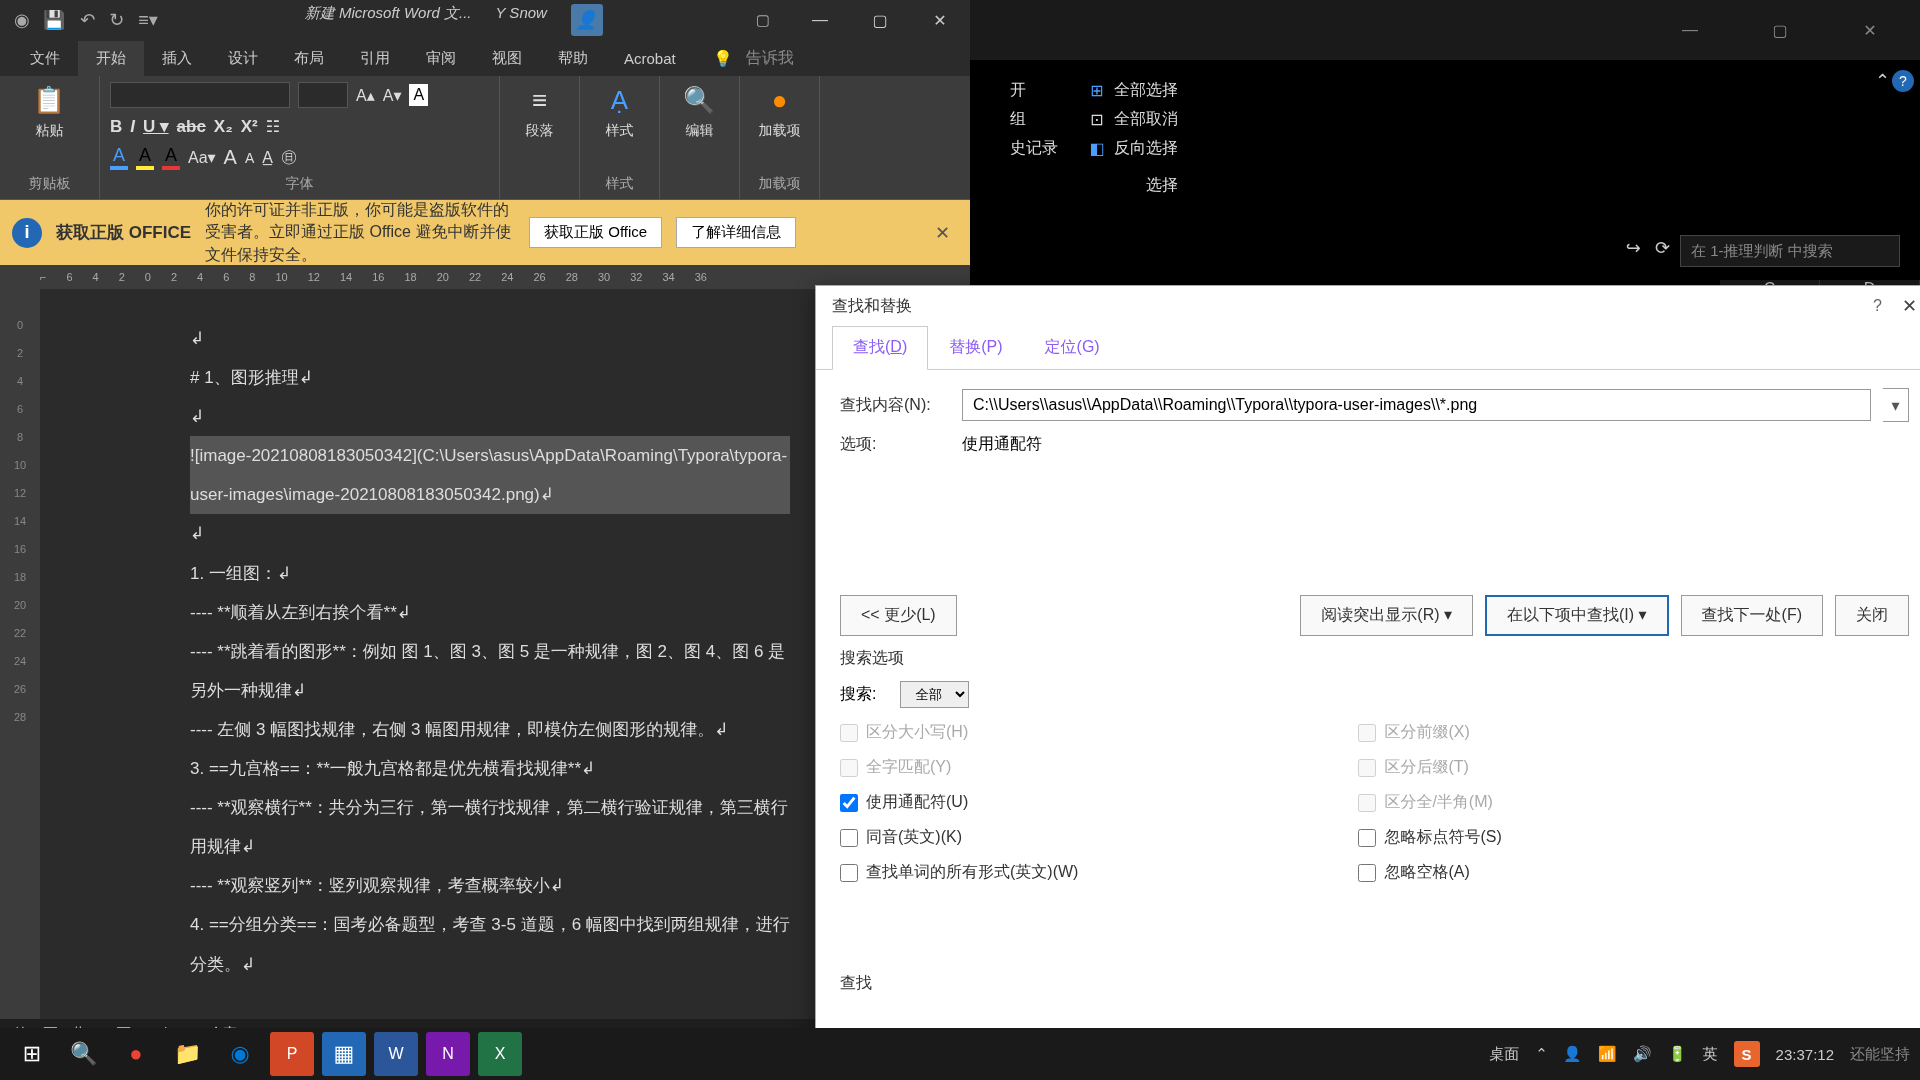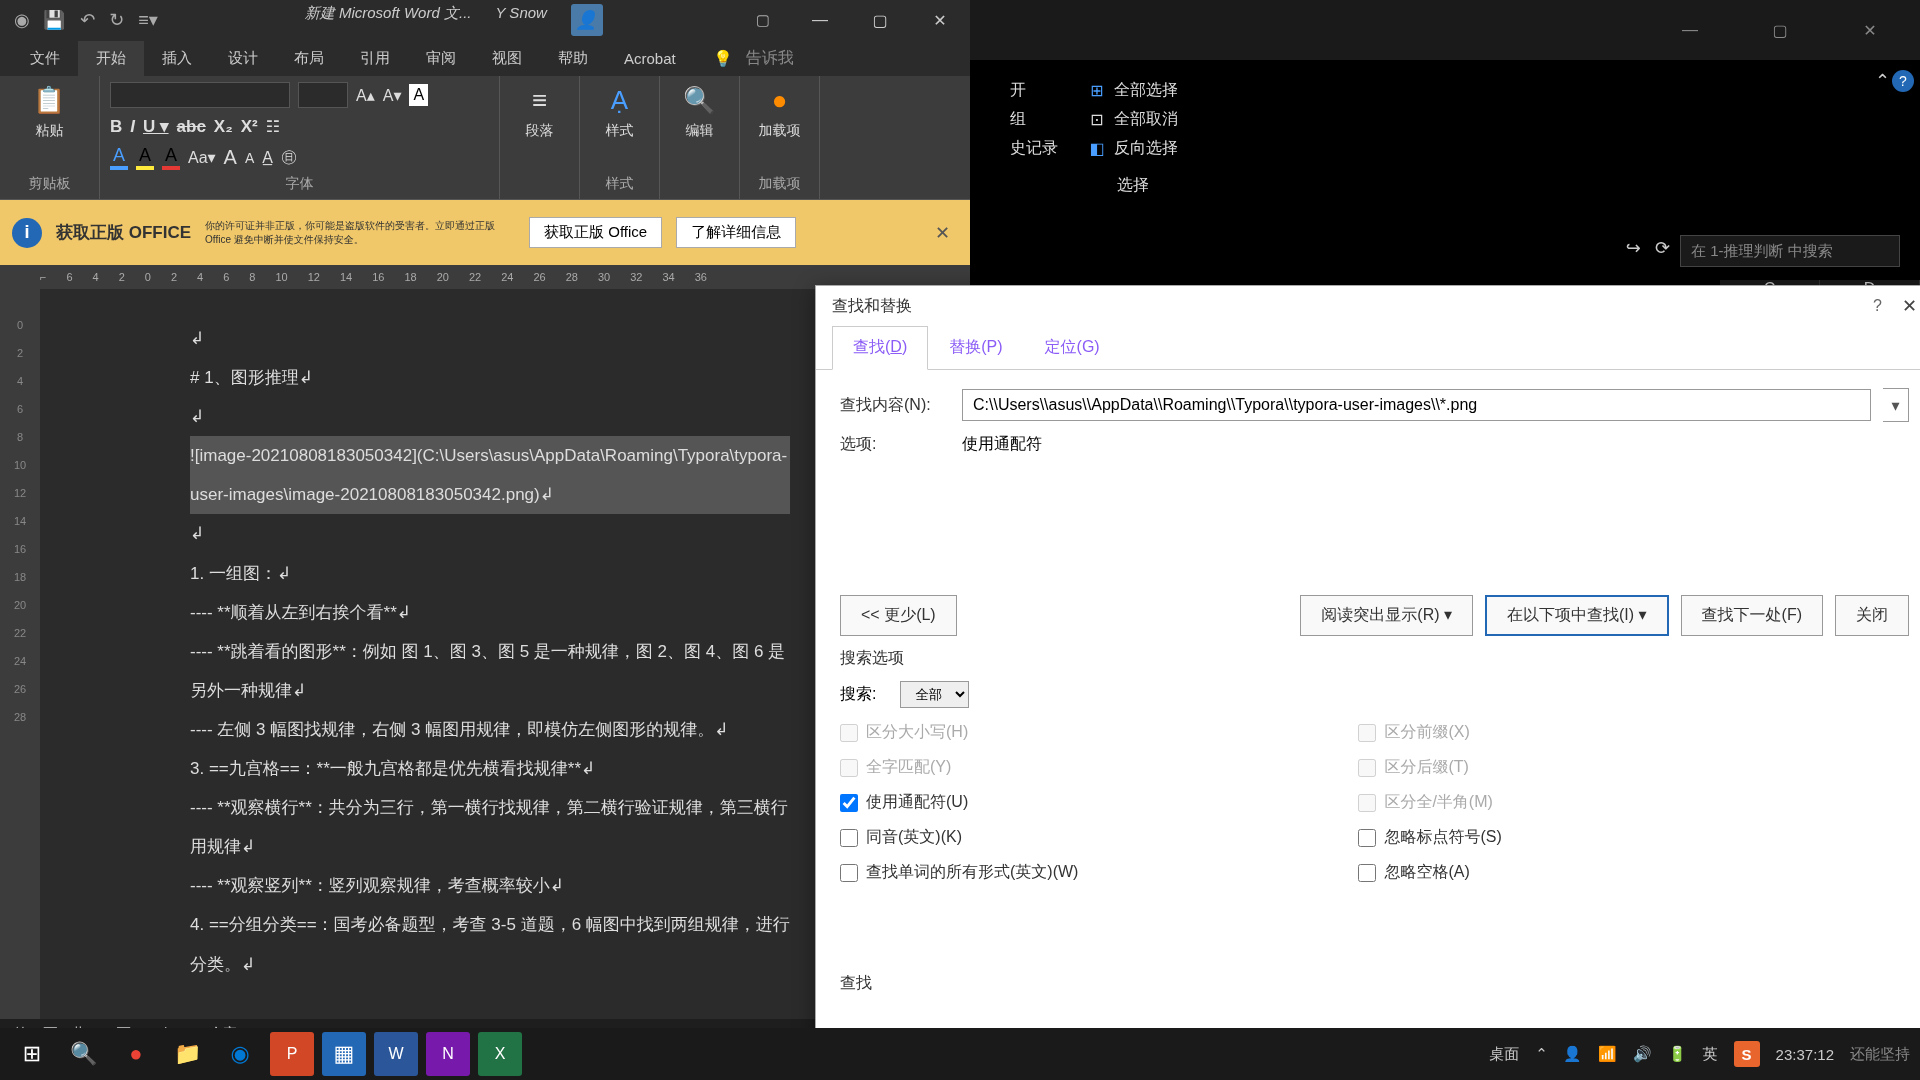--- a/index.html
+++ b/index.html
@@ -28,21 +28,21 @@
 .sizebox{background:#2b2b2b;border:1px solid #555;width:50px;height:26px;}
 .fmtbtn{color:#ddd;font-size:17px;font-weight:bold;}
 .fmtbtn.italic{font-style:italic;}
 .fmtbtn.under{text-decoration:underline;}
 .colorbtn{display:inline-flex;flex-direction:column;align-items:center;}
 .colorbar{width:18px;height:4px;}
 .collapse{position:absolute;right:4px;bottom:4px;color:#aaa;font-size:14px;}
 .notice{height:65px;background:#f0c869;display:flex;align-items:center;padding:0 12px;gap:14px;font-size:15px;color:#333;}
 .notice-icon{width:30px;height:30px;border-radius:50%;background:#2268b5;color:#fff;display:flex;align-items:center;justify-content:center;font-size:18px;font-weight:bold;}
 .notice-title{font-size:17px;font-weight:bold;}
-.notice-text{font-size:10px;line-height:1.4;max-width:310px;}
+.notice-text{font-size:16px;line-height:1.4;max-width:310px;}
 .notice-btn{background:#fff;border:1px solid #aaa;padding:5px 14px;font-size:15px;}
 .notice-close{color:#555;font-size:18px;margin-left:auto;margin-right:8px;}
 .ruler{height:24px;background:#3c3c3c;display:flex;align-items:center;color:#aaa;font-size:11px;padding-left:40px;gap:20px;overflow:hidden;}
 .ruler span{flex-shrink:0;}
 .doc-area{height:730px;background:#2b2b2b;display:flex;}
 .vruler{width:40px;background:#3c3c3c;color:#888;font-size:11px;display:flex;flex-direction:column;align-items:center;gap:16px;padding-top:30px;}
 .page{flex:1;background:#2b2b2b;padding:30px 180px 30px 150px;color:#ddd;font-size:17px;line-height:2.3;overflow:hidden;}
 .page p{margin:0;}
 .highlight{background:#555;}
 .statusbar{height:30px;background:#1e1e1e;display:flex;align-items:center;color:#ccc;font-size:14px;padding:0 14px;gap:24px;}
@@ -328,21 +328,21 @@
         <span>全部选择</span>
       </div>
     <div class="rr-item">
         <span class="rr-icon">⊡</span>
         <span>全部取消</span>
       </div>
     <div class="rr-item">
         <span class="rr-icon" style="color:#4a9eff;">◧</span>
         <span>反向选择</span>
       </div>
-    <div class="rr-item" style="margin-top:8px;justify-content:center;">
+    <div class="rr-item" style="margin-top:8px;justify-content:flex-end;">
         <span>选择</span>
       </div>
   </div>
   <div style="position:absolute;right:30px;top:10px;color:#ccc;font-size:18px;">⌃</div>
   <div class="help-circle" style="position:absolute;right:6px;top:10px;">?</div>
 </div>
 <div class="refresh-icons">
   <span>↪</span>
   <span>⟳</span>
 </div>

